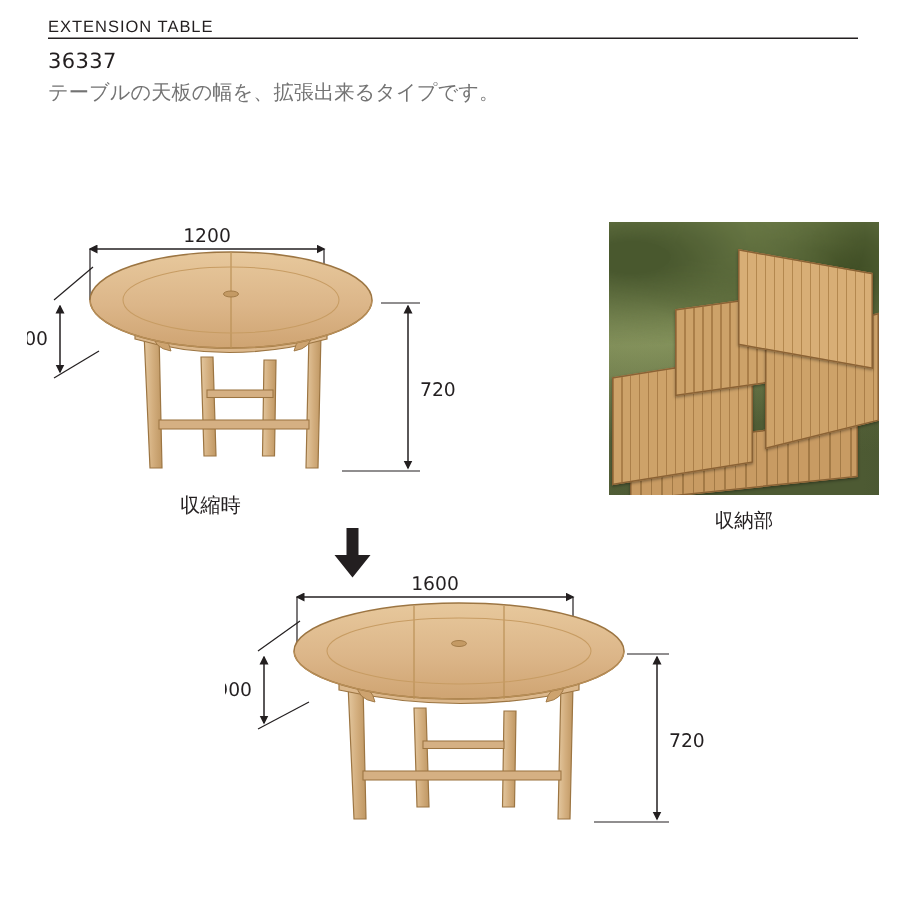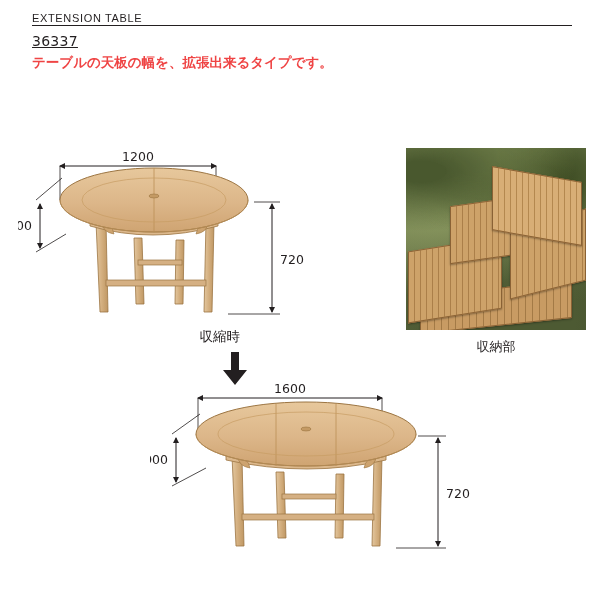--- a/index.html
+++ b/index.html
@@ -47,30 +47,29 @@
   
   .spec {
     font-size: 14px;
     line-height: 1.42;
     font-family: "DejaVu Sans", sans-serif;
   }
   .spec .code {
     font-size: 14px;
     letter-spacing: 0.02em;
   }
-  .spec .row { white-space: nowrap; text-decoration: underline; }
+  .spec .row { white-space: nowrap; }
   .spec .gap-sm { display: inline-block; width: 10px; }
   .spec .gap-md { display: inline-block; width: 18px; }
   .note {
-    color: #ef4444;
+    color: #737373;
     font-size: 13.5px;
     line-height: 1.4;
     font-family: "DejaVu Sans", sans-serif;
     margin-top: 1px;
-    font-weight: bold;
   }
 
   
   .photo-wrap {
     position: absolute;
     left: 406px;
     top: 148px;
     width: 180px;
     text-align: center;
   }
@@ -155,21 +154,21 @@
 
   .dim-text {
     font-size: 12.5px;
     font-family: "DejaVu Sans", sans-serif;
     fill: #231f20;
   }
   .cap {
     position: absolute;
     font-size: 13.5px;
     font-family: "DejaVu Sans", sans-serif;
-    text-align: right;
+    text-align: left;
   }
   #cap-closed { left: 120px; top: 328px; width: 120px; }
   #cap-open   { left: 290px; top: 566px; width: 120px; }
 
   .arrow-down {
     position: absolute;
     left: 222px;
     top: 352px;
     width: 26px;
     height: 34px;

